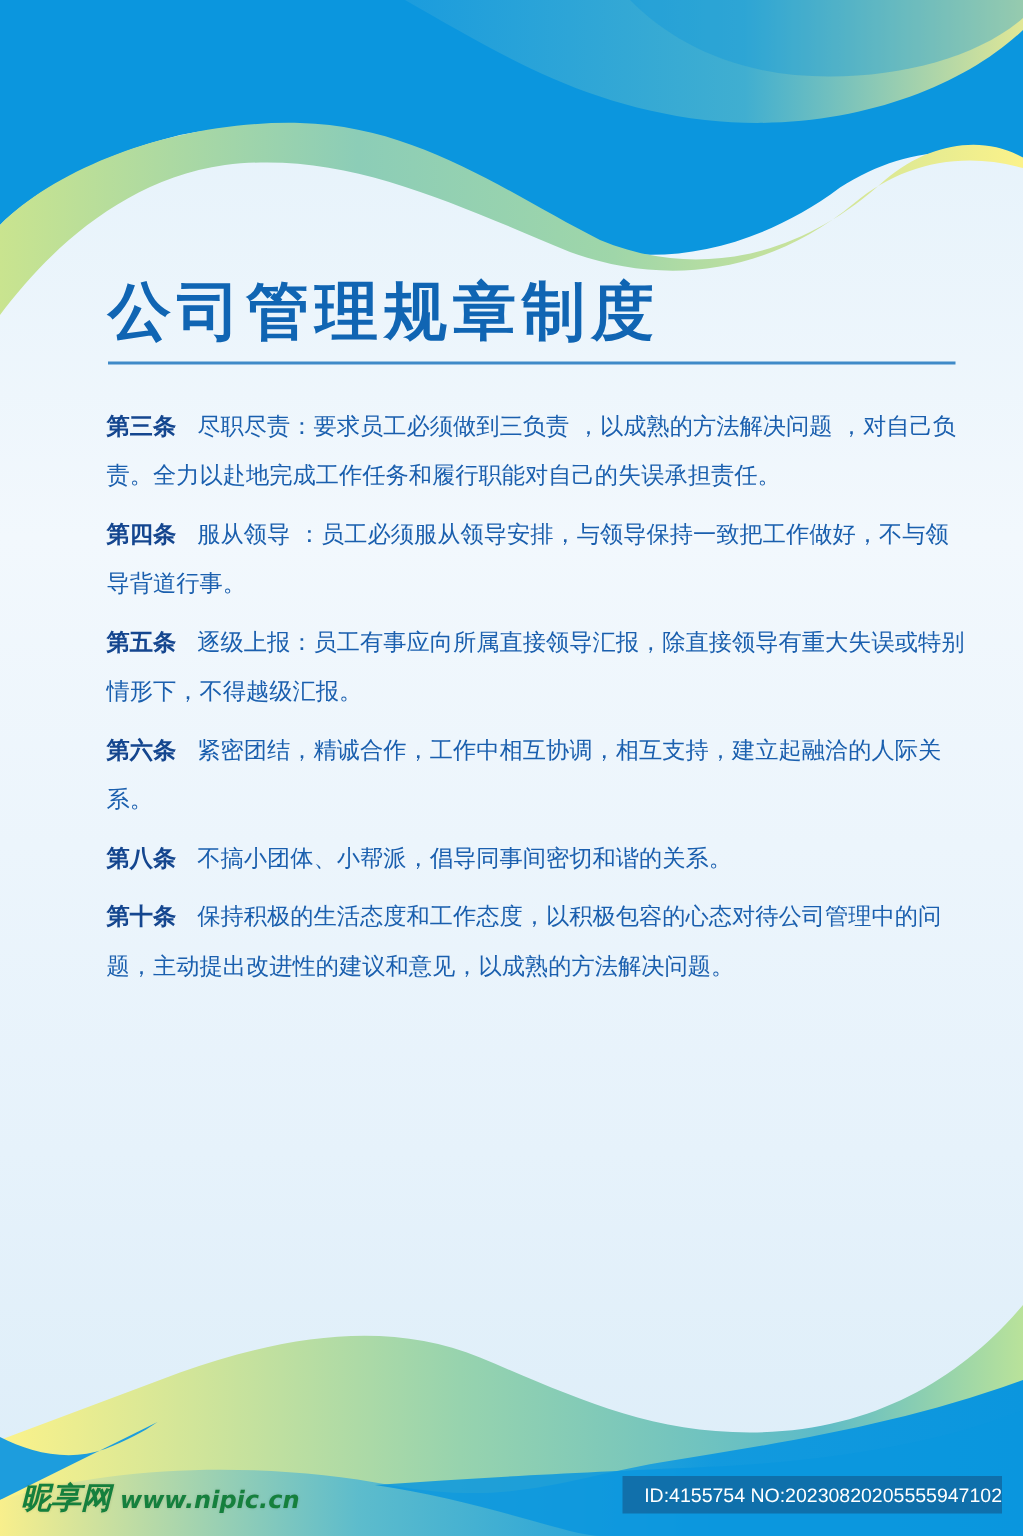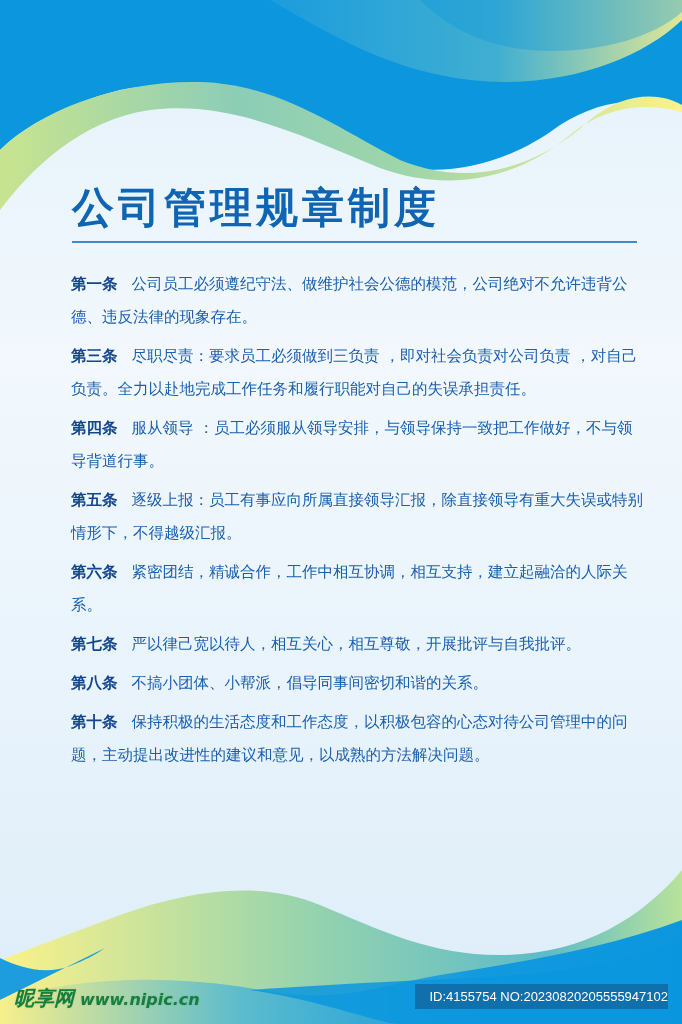--- a/index.html
+++ b/index.html
@@ -83,36 +83,30 @@
 
     <path d="M0,1000 C80,975 180,975 260,990 C340,1005 380,985 440,975 C520,962 600,950 682,920 V1024 H0 Z" fill="url(#gBotInner)"></path>
     <path d="M250,990 C320,1000 380,1024 400,1024 H682 V940 C620,965 540,975 470,978 C380,982 320,985 250,990 Z" fill="#0b96de" opacity="0.85"></path>
   </svg>
 
   <div class="title">公司管理规章制度</div>
   <div class="rule"></div>
 
   <div class="articles">
     <div class="article">
-      <span class="num">第一条</span><span>公司员工必须遵纪守法、做维护社会公德的模范，公司绝对不允许违背公德、违反法律的现象存在。</span>
-    </div>
-    <div class="article">
-      <span class="num">第三条</span><span>尽职尽责：要求员工必须做到三负责 ，即对社会负责对公司负责 ，对自己负责。全力以赴地完成工作任务和履行职能对自己的失误承担责任。</span>
+      <span class="num">第三条</span><span>尽职尽责：要求员工必须做到三负责 ，以成熟的方法解决问题 ，对自己负责。全力以赴地完成工作任务和履行职能对自己的失误承担责任。</span>
     </div>
     <div class="article">
       <span class="num">第四条</span><span>服从领导 ：员工必须服从领导安排，与领导保持一致把工作做好，不与领导背道行事。</span>
     </div>
     <div class="article">
       <span class="num">第五条</span><span>逐级上报：员工有事应向所属直接领导汇报，除直接领导有重大失误或特别情形下，不得越级汇报。</span>
     </div>
     <div class="article">
       <span class="num">第六条</span><span>紧密团结，精诚合作，工作中相互协调，相互支持，建立起融洽的人际关系。</span>
-    </div>
-    <div class="article">
-      <span class="num">第七条</span><span>严以律己宽以待人，相互关心，相互尊敬，开展批评与自我批评。</span>
     </div>
     <div class="article">
       <span class="num">第八条</span><span>不搞小团体、小帮派，倡导同事间密切和谐的关系。</span>
     </div>
     <div class="article">
       <span class="num">第十条</span><span>保持积极的生活态度和工作态度，以积极包容的心态对待公司管理中的问题，主动提出改进性的建议和意见，以成熟的方法解决问题。</span>
     </div>
   </div>
 
   <div class="watermark-left">

